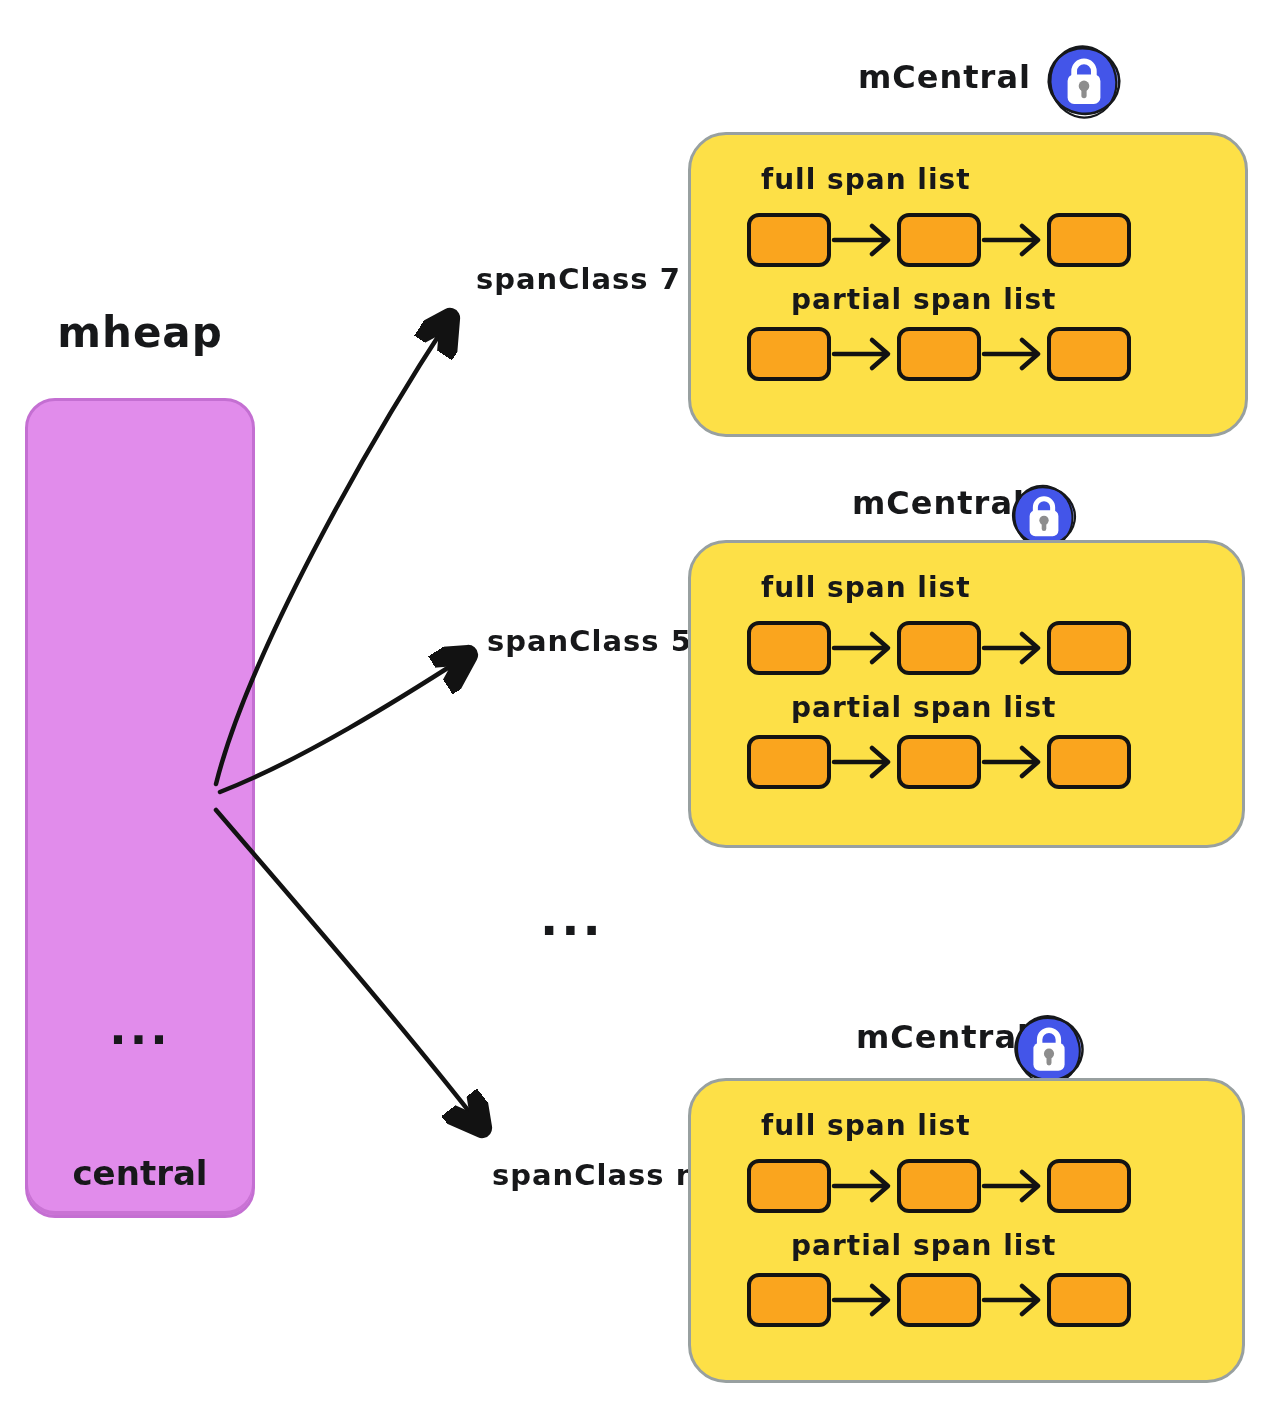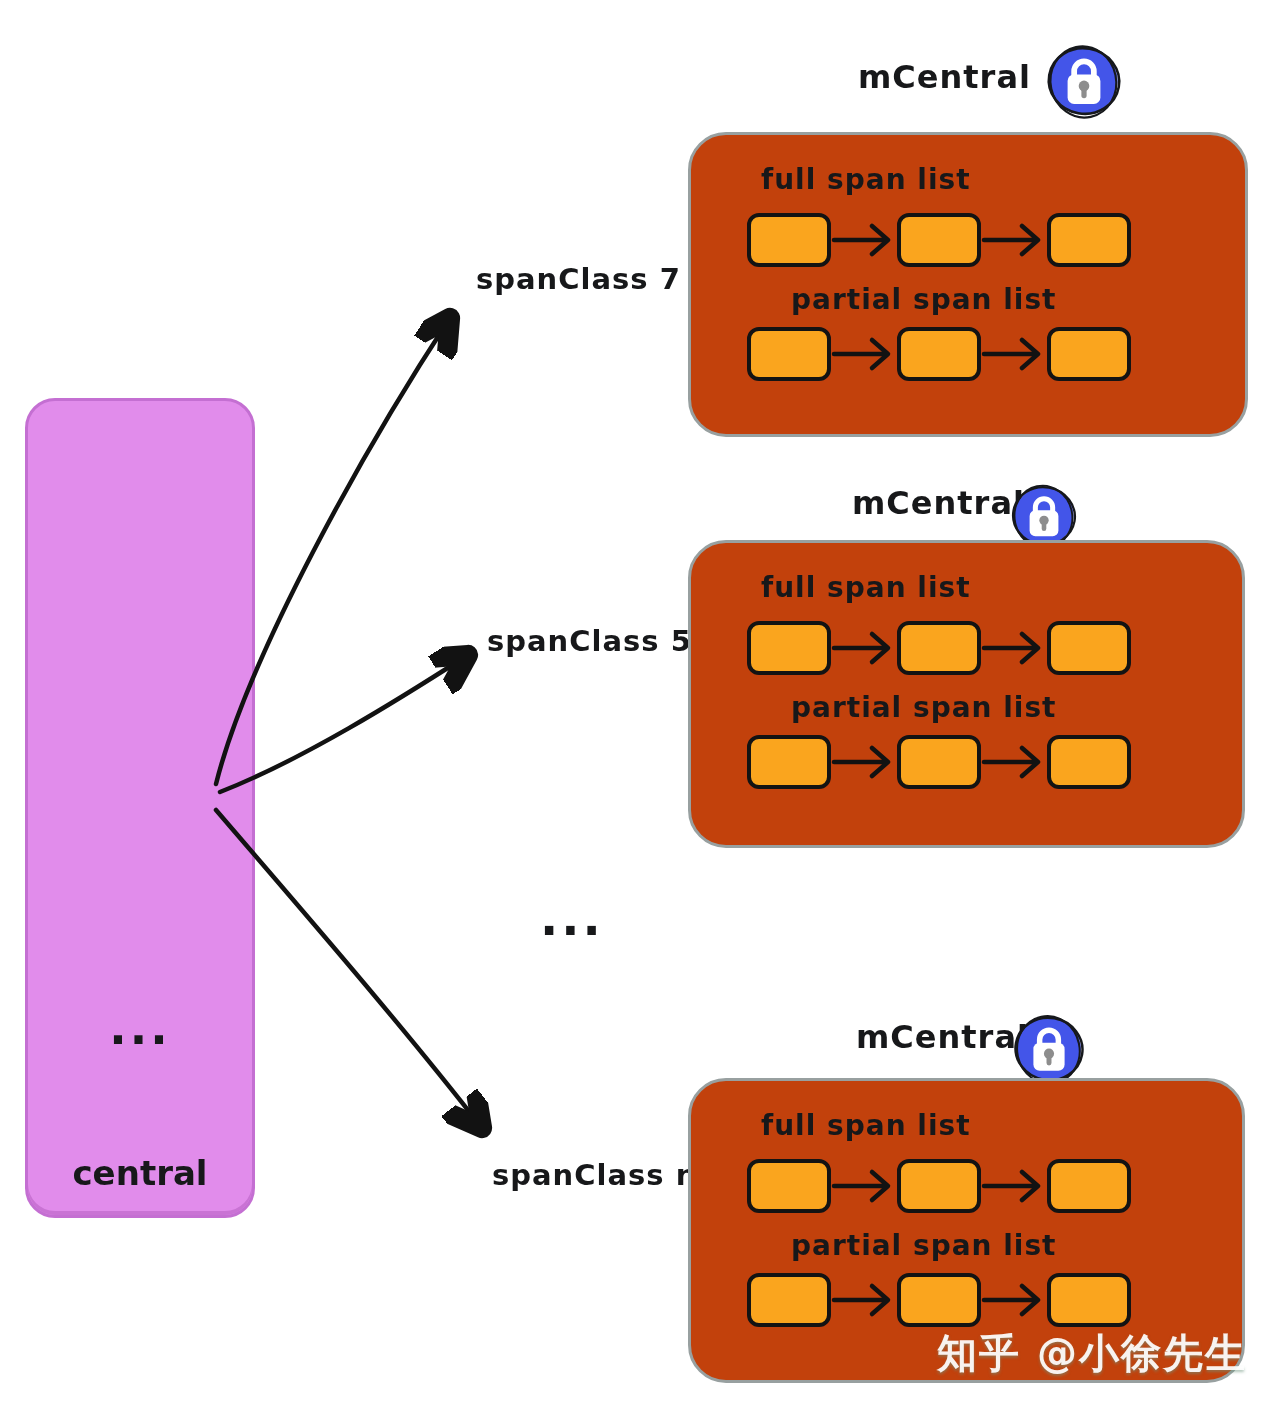--- a/index.html
+++ b/index.html
@@ -25,21 +25,21 @@
   .spanclass-1 { position:absolute; left:476px; top:262px; font-size:29px; letter-spacing:1px; }
   .spanclass-2 { position:absolute; left:487px; top:624px; font-size:29px; letter-spacing:1px; }
   .spanclass-n { position:absolute; left:492px; top:1158px; font-size:29px; letter-spacing:1px;text-align:center; }
   .mid-ellipsis { position:absolute; left:540px; top:890px; font-size:48px; letter-spacing:3px; }
 
   
   .overlay { position:absolute; left:0; top:0; pointer-events:none; }
   .overlay path { fill:none; stroke:#121212; stroke-width:4.5; stroke-linecap:round; }
 
   
-  .mcentral-box { position:absolute; background:#c2410c; border:3px solid #98A0A0;
+  .mcentral-box { position:absolute; background:#fde047; border:3px solid #98A0A0;
     border-radius:38px; }
   .box-1 { left:688px; top:132px;  width:560px; height:305px; }
   .box-2 { left:688px; top:540px;  width:557px; height:308px; }
   .box-3 { left:688px; top:1078px; width:557px; height:305px; }
 
   .mcentral-title { position:absolute; font-size:32px; letter-spacing:1px; }
   .title-1 { left:858px; top:58px;   }
   .title-2 { left:852px; top:484px;  }
   .title-3 { left:856px; top:1018px; }
 
@@ -77,20 +77,21 @@
         <ellipse cx="50" cy="50" rx="43" ry="40" fill="none" stroke="#16181c" stroke-width="3.2" transform="rotate(10 50 50)"></ellipse>
         <ellipse cx="49" cy="51" rx="40" ry="43.5" fill="none" stroke="#16181c" stroke-width="2.6" transform="rotate(-12 50 50)"></ellipse>
         <path d="M38,46 v-8 a12,12 0 0 1 24,0 v8" fill="none" stroke="#ffffff" stroke-width="7" stroke-linecap="round"></path>
         <rect x="30" y="42" width="40" height="36" rx="8" fill="#ffffff"></rect>
         <circle cx="50" cy="56" r="6.5" fill="#8d8d8d"></circle>
         <rect x="46.8" y="58" width="6.4" height="13" rx="3.2" fill="#8d8d8d"></rect>
       </g>
     </defs>
   </svg>
 
+  <div class="mheap-title hand">mheap</div>
   <div class="mheap-box">
     <div class="mheap-ellipsis hand">...</div>
     <div class="mheap-central hand">central</div>
   </div>
 
   <svg class="overlay" width="1279" height="1410" viewBox="0 0 1279 1410">
     <defs>
       <marker id="ah" markerWidth="10" markerHeight="10" refX="7.6" refY="4.5" orient="auto" markerUnits="strokeWidth">
         <path d="M0.8,0.8 L7.6,4.5 L0.8,8.2" fill="none" stroke="#121212" stroke-width="1.1" stroke-linecap="round" stroke-linejoin="round"></path>
       </marker>
@@ -192,15 +193,14 @@
           <path d="M3,27 L56,27 M41,13 L57,27 L41,41"></path>
         </svg>
       <div class="span-node"></div>
       <svg class="link-arrow" width="66" height="54">
           <path d="M3,27 L56,27 M41,13 L57,27 L41,41"></path>
         </svg>
       <div class="span-node"></div>
     </div>
   </div>
 
-  <div class="watermark">知乎 @小徐先生</div>
 
 </div>
 
 </body></html>

